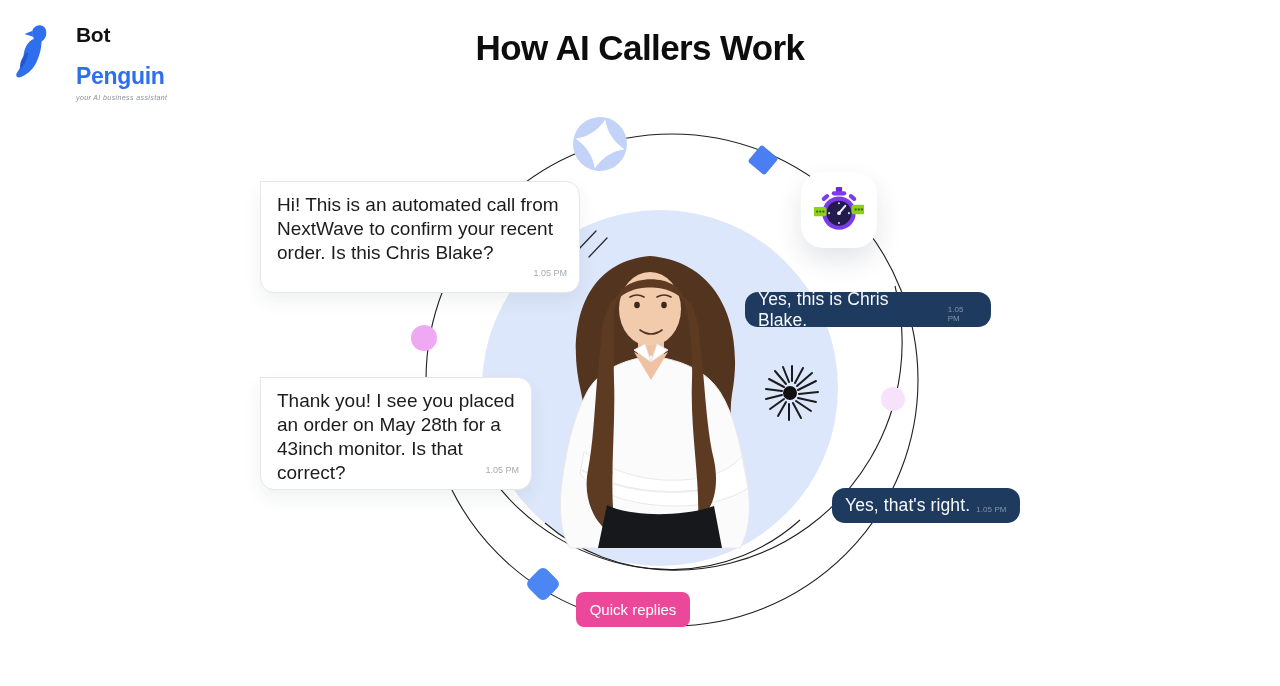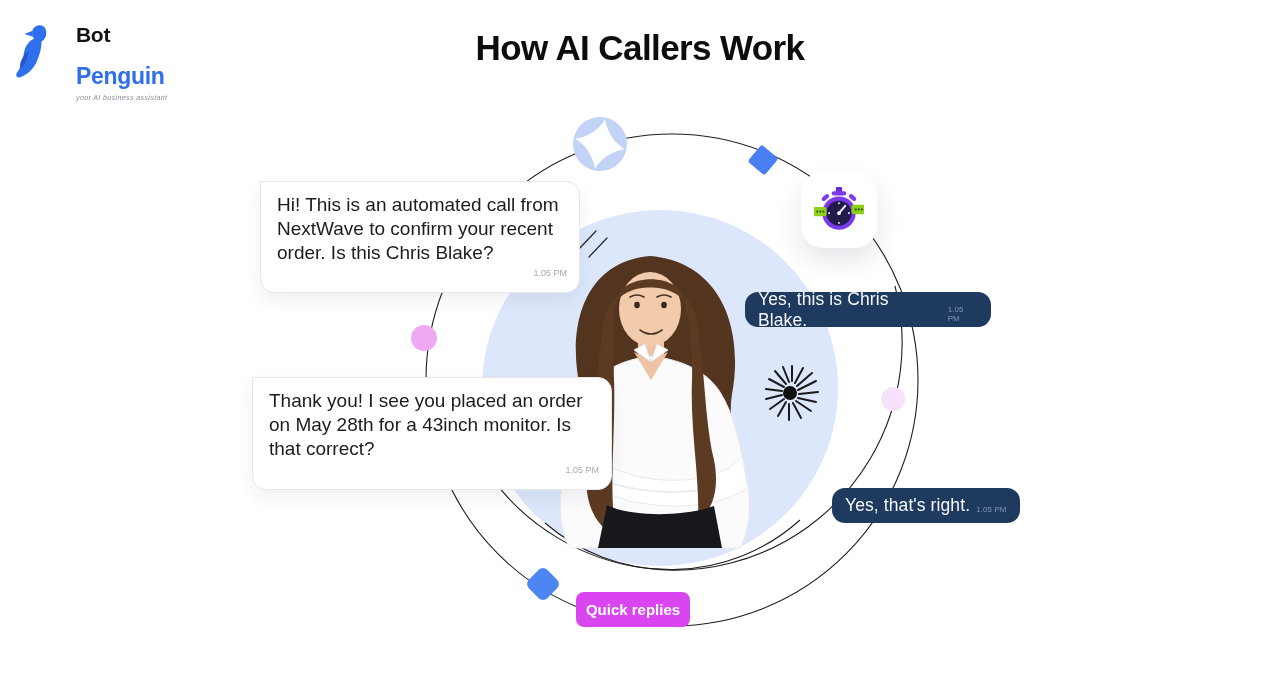--- a/index.html
+++ b/index.html
@@ -23,32 +23,32 @@
 
   
   .bubble-agent { position:absolute; z-index:3; background:#ffffff; border:1px solid #e7e7e7;
     border-radius:3px 14px 14px 14px; box-shadow:0 8px 18px rgba(40,50,70,0.07);
     padding:11px 16px 8px 16px; font-size:19px; line-height:24px; color:#1c1c1c; }
   .bubble-agent .tail { position:absolute; left:-1px; top:-1px; width:12px; height:12px;
     background:#ffffff; border-left:1px solid #e7e7e7; border-top:1px solid #e7e7e7;
     clip-path:polygon(0 0, 100% 0, 0 100%); }
   .bubble-agent .time { position:absolute; right:12px; bottom:7px; font-size:9px; color:#a4abb5; }
   .bubble-1 { left:260px; top:181px; width:320px; height:112px; }
-  .bubble-2 { left:252px; top:377px; width:360px; height:113px; }
+  .bubble-2 { left:260px; top:377px; width:272px; height:113px; }
 
   .bubble-user { position:absolute; z-index:3; background:#1e3a5f; color:#f6f8fb;
     border-radius:13px; height:35px; display:flex; align-items:center; padding:0 13px;
     font-size:17.5px; letter-spacing:0.1px; }
   .bubble-user .time { font-size:8px; color:#8496ad; margin-left:6px; margin-top:8px; }
   .bubble-3 { left:733px; top:292px; width:246px;margin-left:12px; }
   .bubble-4 { left:832px; top:488px; width:188px; }
 
   .quick-replies { position:absolute; z-index:3; left:576px; top:592px; width:114px; height:35px;
-    background:#d946ef; border:none; border-radius:8px; color:#ffffff; font-size:15px;
-    font-weight:700; font-family:"Liberation Sans", sans-serif; display:flex;
+    background:#ec4899; border:none; border-radius:8px; color:#ffffff; font-size:15px;
+    font-weight:400; font-family:"Liberation Sans", sans-serif; display:flex;
     align-items:center; justify-content:center; cursor:pointer; }
 
   
   .timer-card { position:absolute; z-index:3; left:801px; top:172px; width:76px; height:76px;
     background:#ffffff; border-radius:22px; box-shadow:0 12px 26px rgba(30,40,70,0.12);
     display:flex; align-items:center; justify-content:center; }
 </style>
 </head>
 <body>
 

